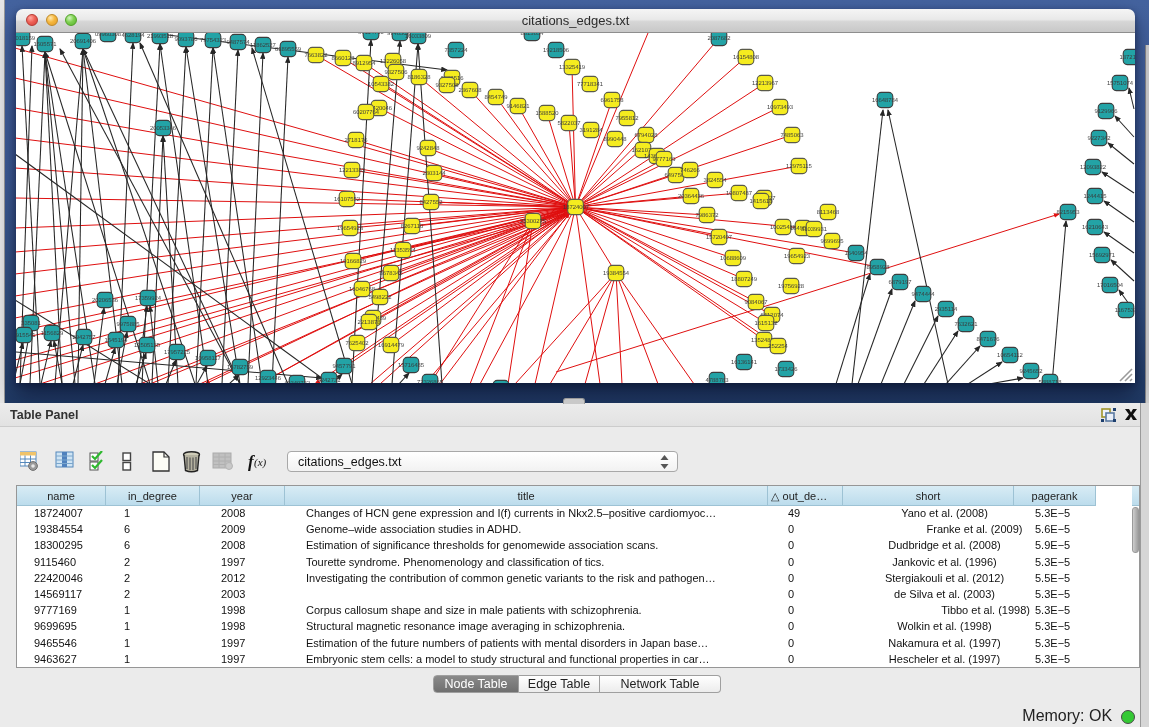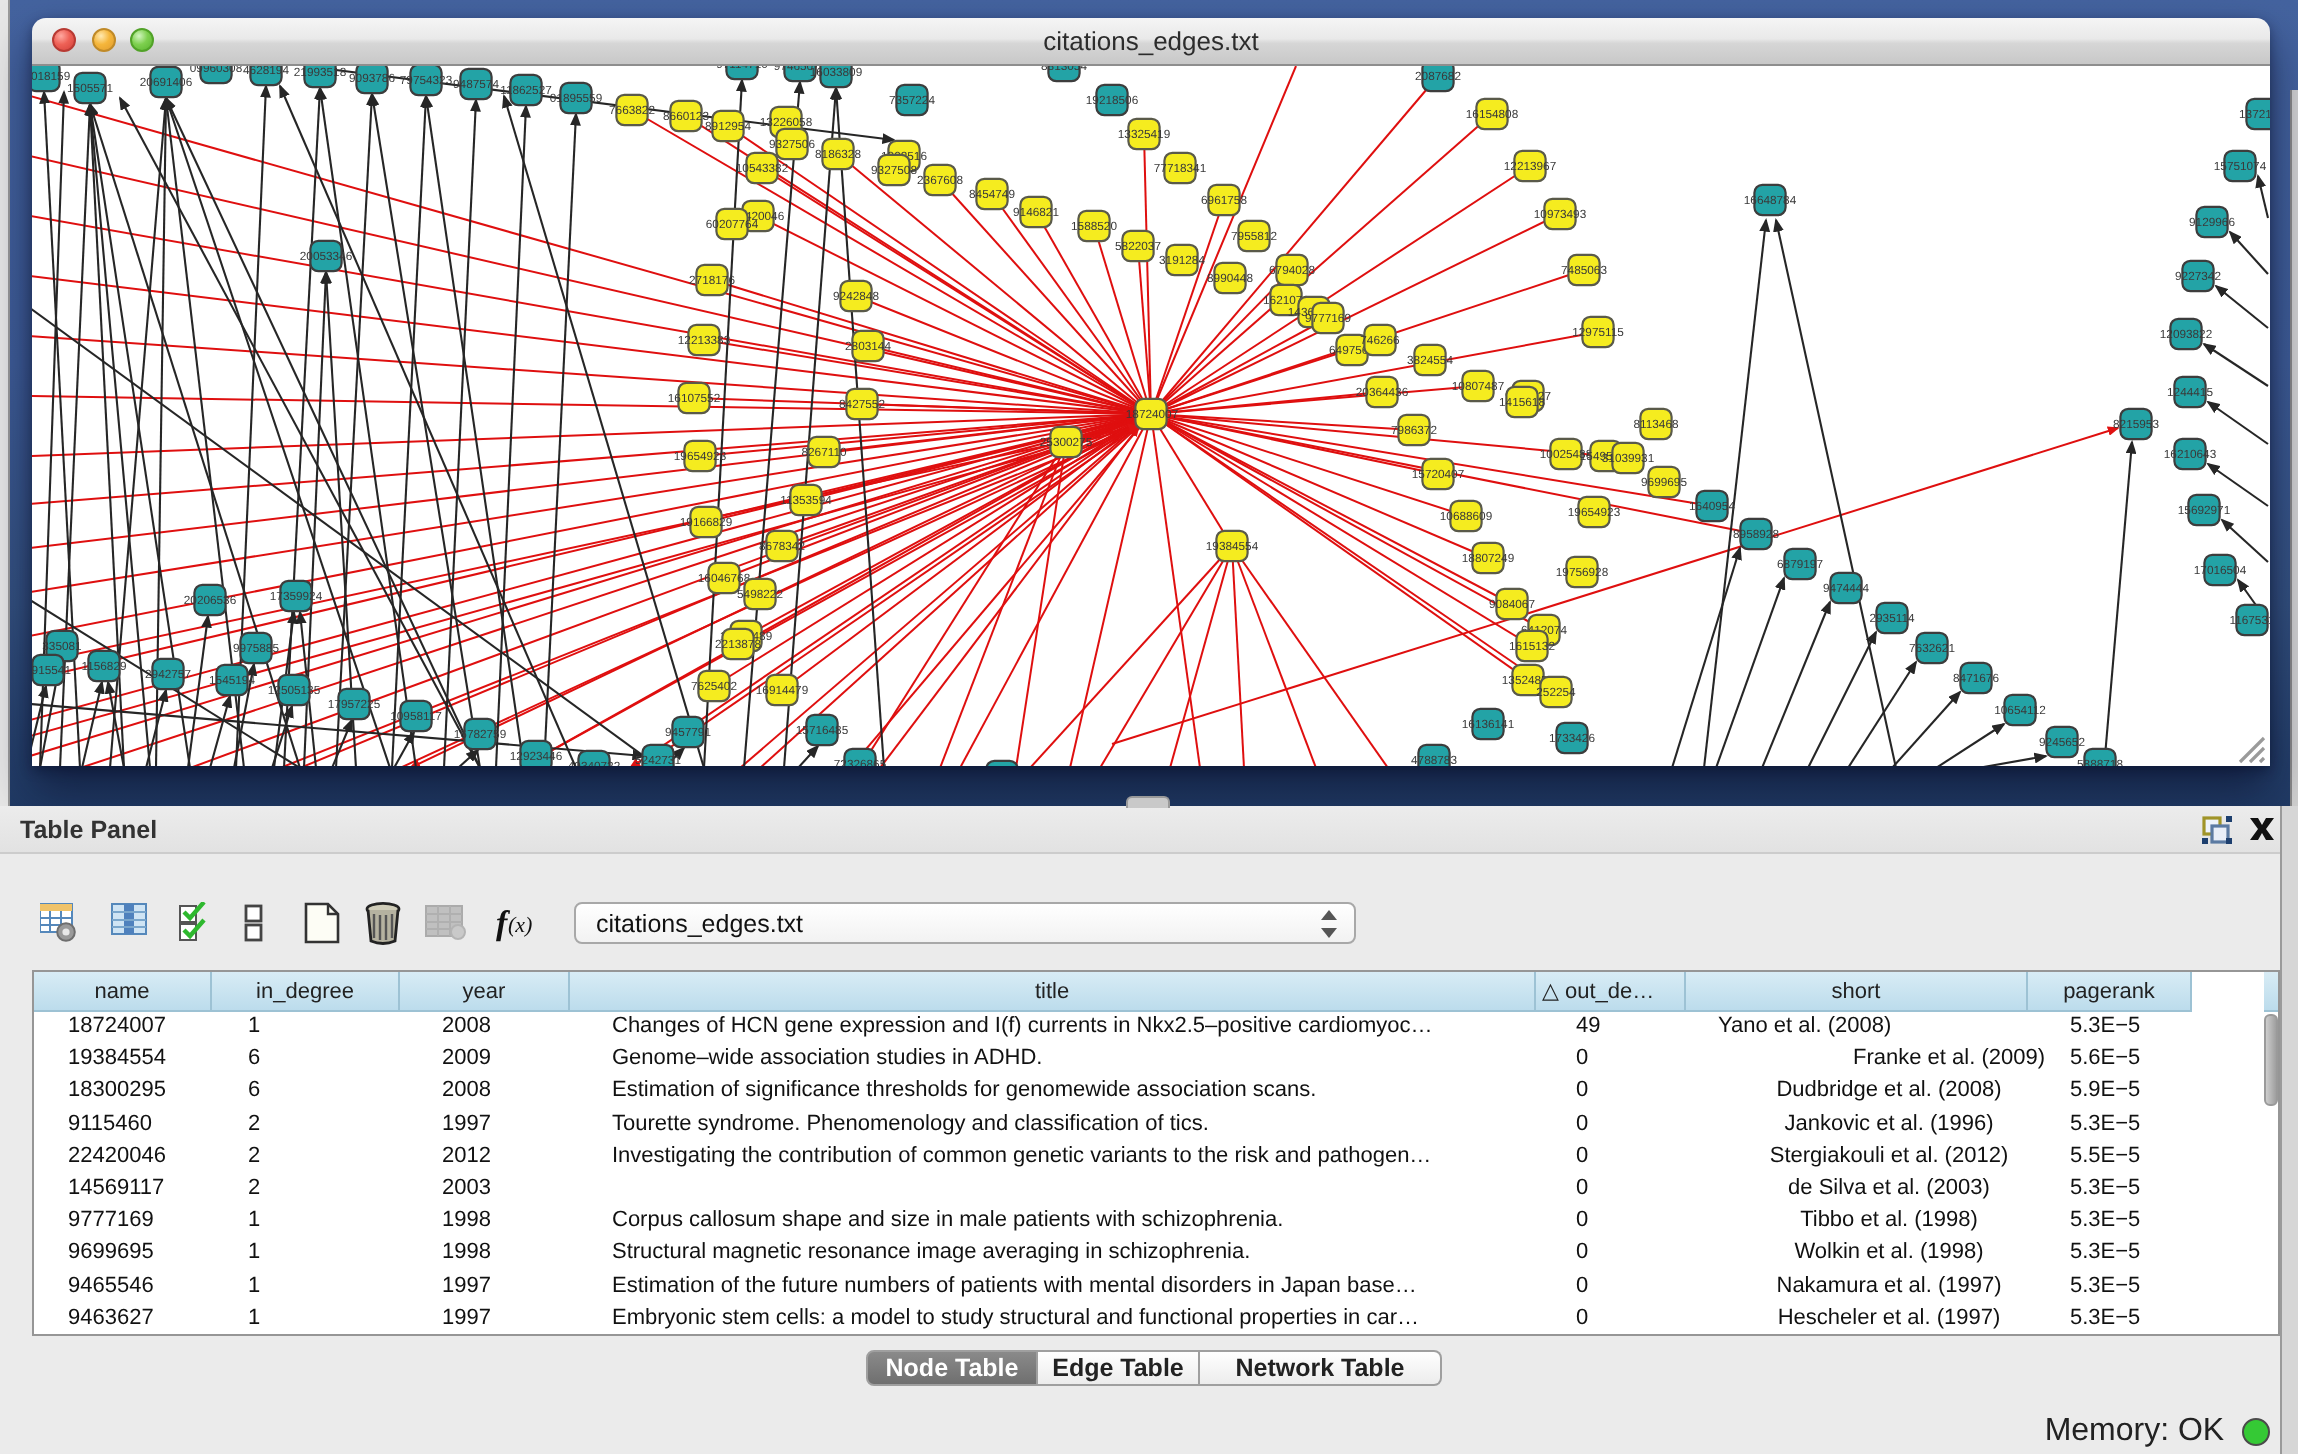--- a/index.html
+++ b/index.html
@@ -18,21 +18,21 @@
 #tpbar { position:absolute; left:0; top:403px; width:1149px; height:24px; background:linear-gradient(180deg,#ececec,#e2e2e2);
   border-bottom:1px solid #cccccc;font-weight:bold; }
 #tpbar .t { position:absolute; left:10px; top:5px; font-size:12.5px; color:#333; }
 #tablewrap { position:absolute; left:16px; top:485px; width:1124px; height:183px; border:1px solid #969696; background:#fff; }
 .hcell { position:absolute; top:486px; height:20px; background:linear-gradient(180deg,#d8ecf5,#bcdcec);
   border-right:1px solid #9dc2d4; border-bottom:1px solid #9dc2d4; font-size:11px; color:#222; text-align:center; line-height:20px; }
 .trow { position:absolute; left:16px; width:1117px; height:16px; font-size:11px; color:#111; }
 .trow span { position:absolute; top:1px; white-space:nowrap; }
 #tabs { position:absolute; top:675px; left:433px; height:18px; }
 .tab { position:absolute; top:0; height:18px; font-size:12.5px; line-height:17px; text-align:center;
-  background:linear-gradient(180deg,#ffffff,#ececec); border:1px solid #9f9f9f; color:#222;font-weight:bold; }
+  background:linear-gradient(180deg,#ffffff,#ececec); border:1px solid #9f9f9f; color:#222; }
 #status { position:absolute; right:14px; top:707px; font-size:16px; color:#222; }
 #vline { position:absolute; left:1140px; top:403px; width:1px; height:324px; background:#9a9a9a; }
 #rgray { position:absolute; left:1141px; top:403px; width:8px; height:324px; background:#d6d6d6; }
 </style></head><body>
 <div id="app">
   <div id="desktop"></div>
   <div id="leftstrip"></div>
   <div id="rightstrip"></div>
   <div id="win">
     <div id="content"><svg id="graph" width="1119" height="350" viewBox="16 33 1119 350">
@@ -583,21 +583,21 @@
   <div class="hcell" style="left:843px;width:171px;text-align:center;">short</div>
   <div class="hcell" style="left:1014px;width:82px;">pagerank</div>
   <div class="hcell" style="left:1132px;width:7px;border-right:none;"></div>
   <div style="position:absolute;left:1132px;top:507px;width:7px;height:46px;background:linear-gradient(90deg,#cdcdcd,#9f9f9f);border:1px solid #9a9a9a;border-radius:3px;"></div>
   <div class="trow" style="top:506px">
 <span style="left:18px">18724007</span>
       <span style="left:108px">1</span>
       <span style="left:205px">2008</span>
 <span style="left:290px">Changes of HCN gene expression and I(f) currents in Nkx2.5–positive cardiomyoc…</span>
       <span style="left:772px">49</span>
-<span style="left:843px;width:171px;">Yano et al. (2008)</span>
+<span style="left:843px;width:171px;text-align:center">Yano et al. (2008)</span>
       <span style="left:1019px">5.3E−5</span>
     </div>
 <div class="trow" style="top:522px">
 <span style="left:18px">19384554</span>
       <span style="left:108px">6</span>
       <span style="left:205px">2009</span>
 <span style="left:290px">Genome–wide association studies in ADHD.</span>
       <span style="left:772px">0</span>
 <span style="left:873px;width:171px;text-align:center">Franke et al. (2009)</span>
       <span style="left:1019px">5.6E−5</span>
@@ -636,21 +636,21 @@
       <span style="left:772px">0</span>
 <span style="left:843px;width:171px;text-align:center">de Silva et al. (2003)</span>
       <span style="left:1019px">5.3E−5</span>
     </div>
 <div class="trow" style="top:603px">
 <span style="left:18px">9777169</span>
       <span style="left:108px">1</span>
       <span style="left:205px">1998</span>
 <span style="left:290px">Corpus callosum shape and size in male patients with schizophrenia.</span>
       <span style="left:772px">0</span>
-<span style="left:843px;width:171px;text-align:center">Tibbo et al. (1998)</span>
+<span style="left:843px;width:171px;text-align:right">Tibbo et al. (1998)</span>
       <span style="left:1019px">5.3E−5</span>
     </div>
 <div class="trow" style="top:619px">
 <span style="left:18px">9699695</span>
       <span style="left:108px">1</span>
       <span style="left:205px">1998</span>
 <span style="left:290px">Structural magnetic resonance image averaging in schizophrenia.</span>
       <span style="left:772px">0</span>
 <span style="left:843px;width:171px;text-align:center">Wolkin et al. (1998)</span>
       <span style="left:1019px">5.3E−5</span>

